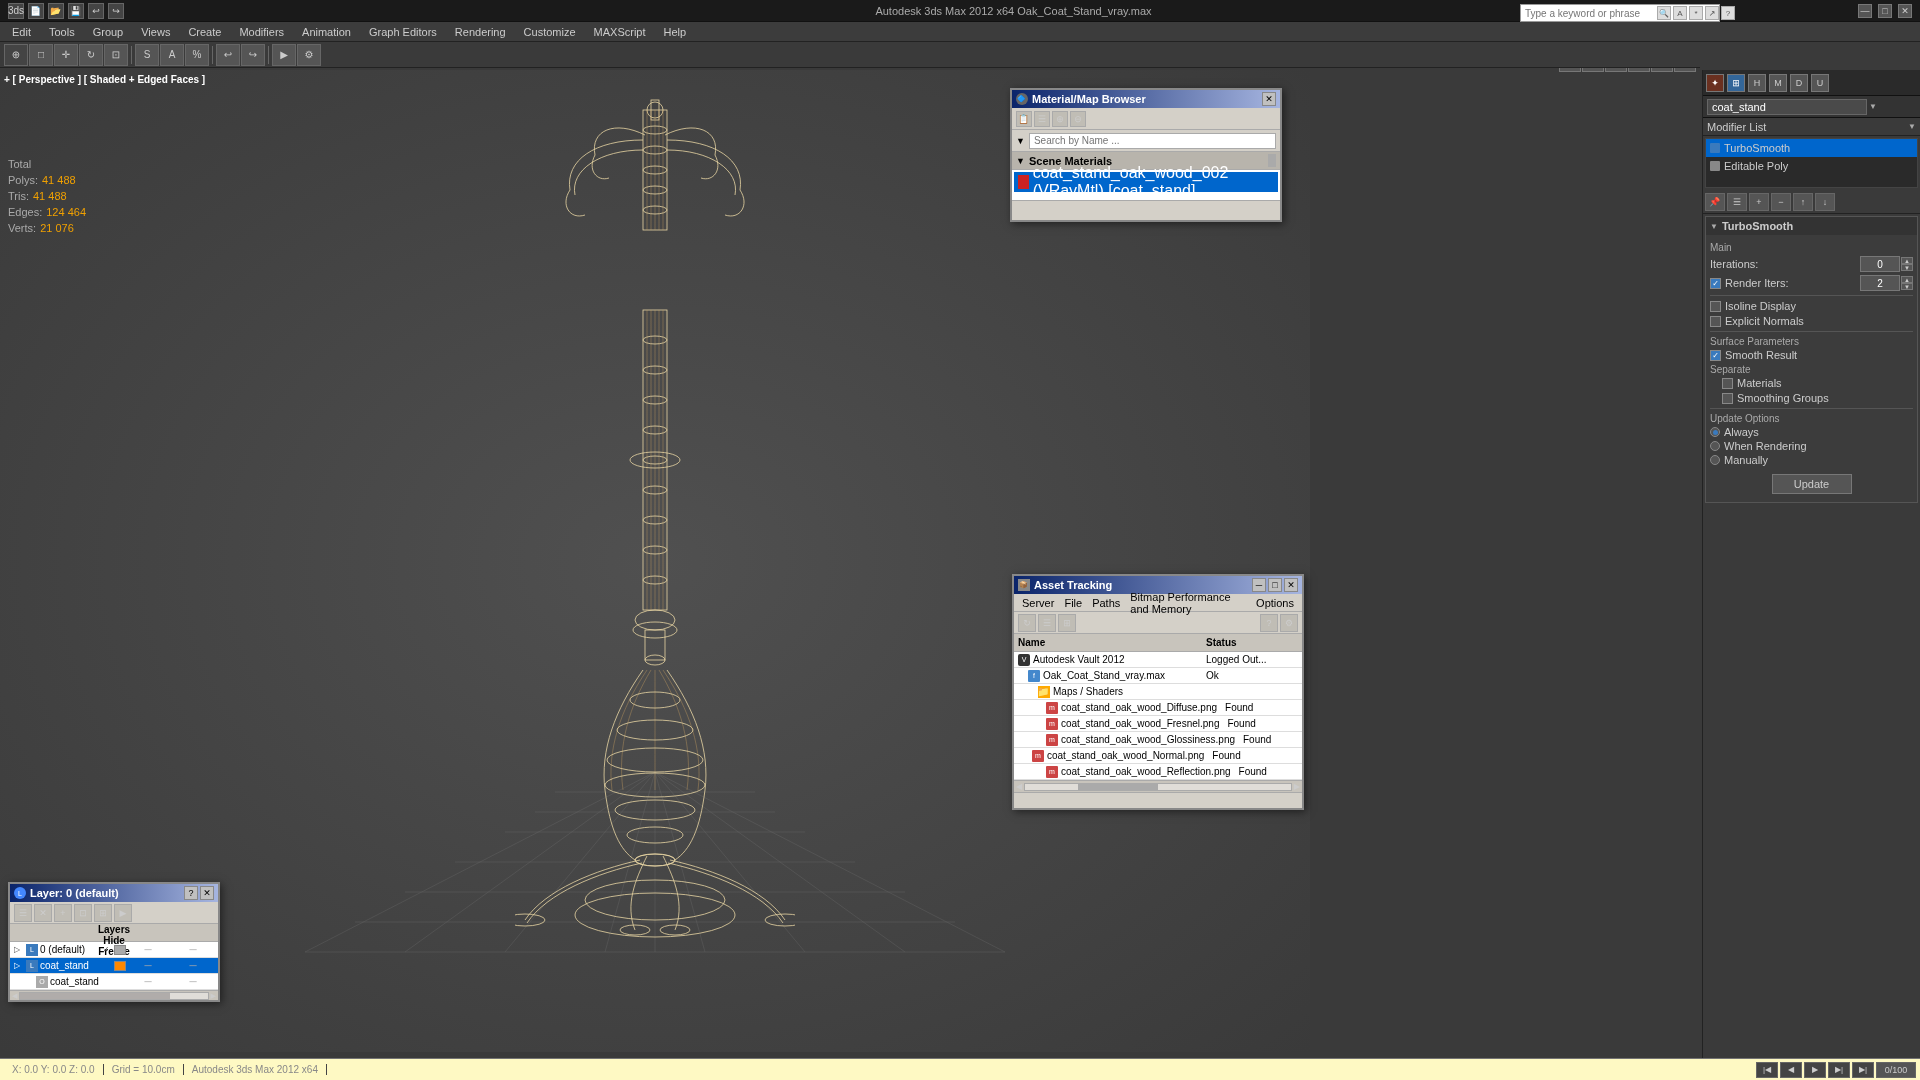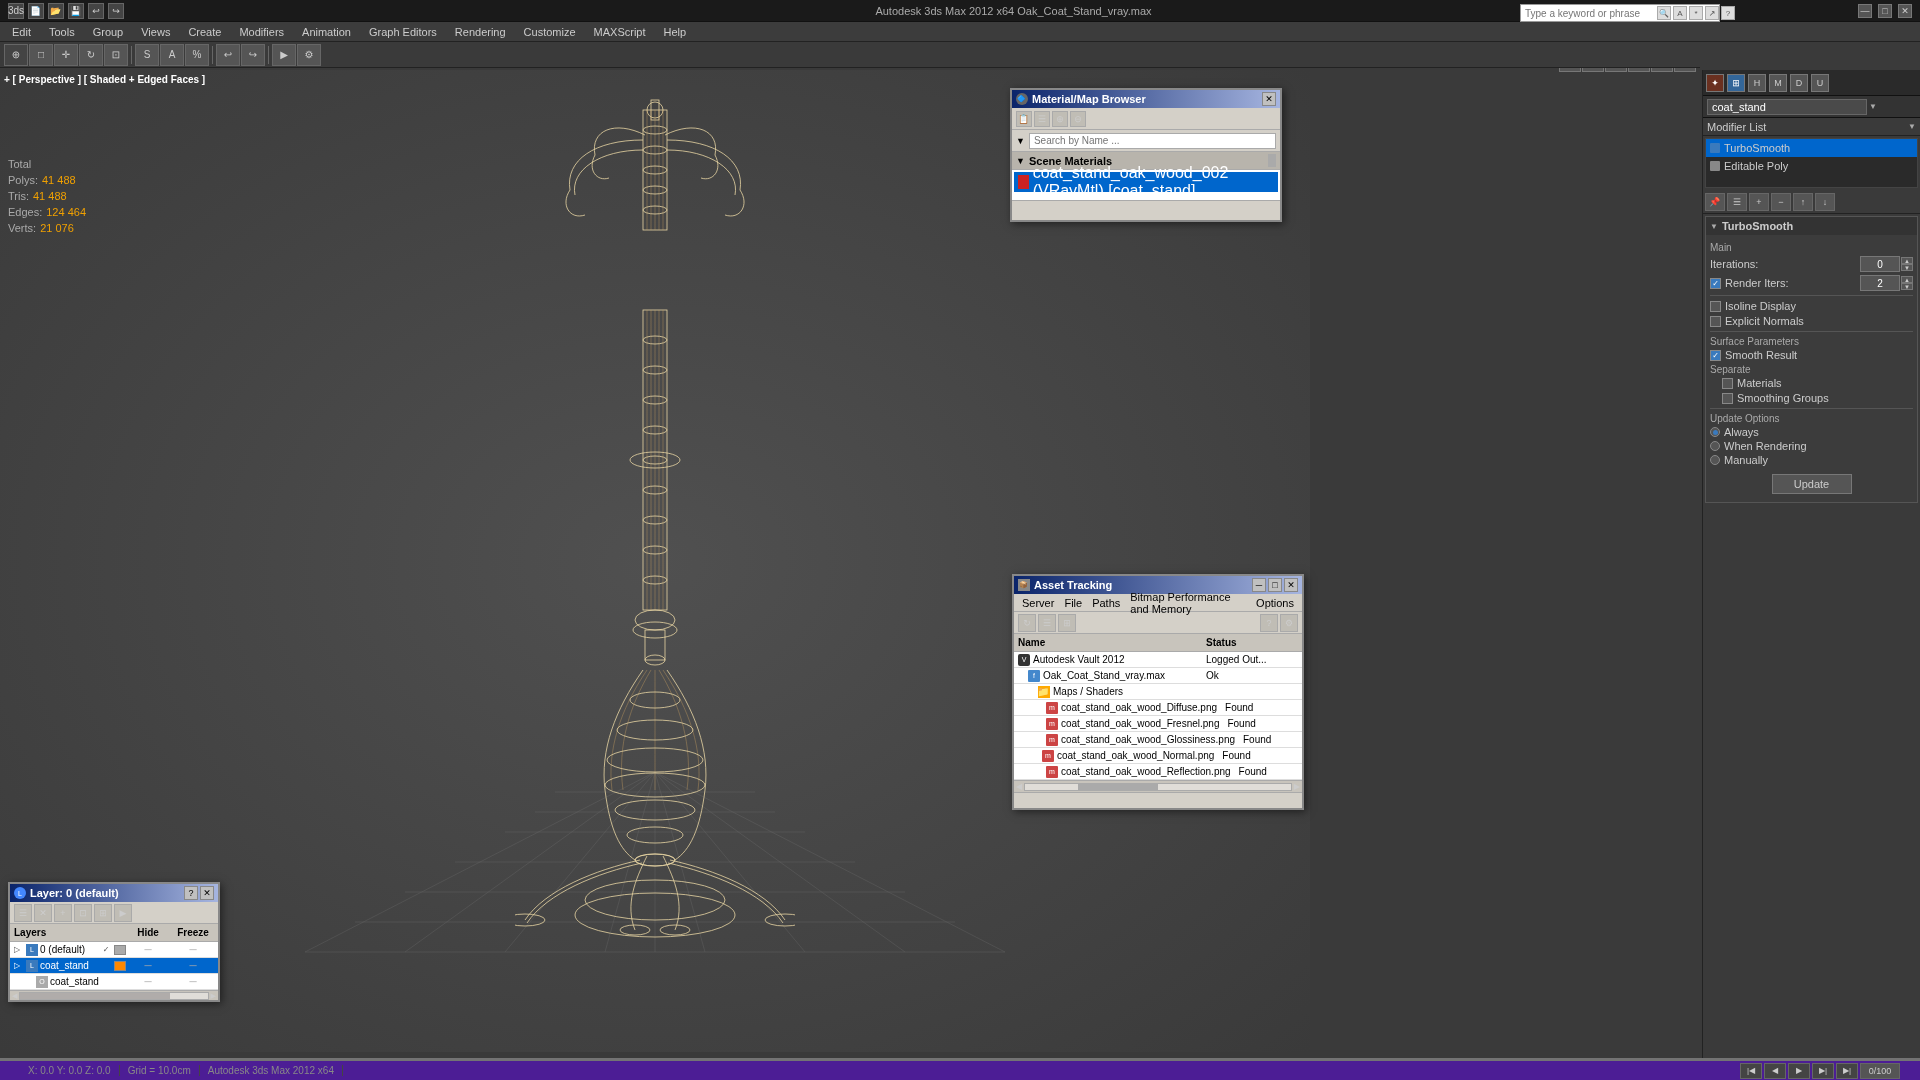--- a/index.html
+++ b/index.html
@@ -1054,21 +1054,21 @@
 
     <div class="at-row level3">
       <div class="at-row-name" style="padding-left:32px;">
         <div class="at-icon at-icon-map" style="background:#cc4444;color:#fff;border-radius:1px;width:12px;height:12px;font-size:7px;display:flex;align-items:center;justify-content:center;">m</div>
         <span>coat_stand_oak_wood_Glossiness.png</span>
       </div>
       <div class="at-row-status status-found">Found</div>
     </div>
 
     <div class="at-row level3">
-      <div class="at-row-name" style="padding-left:28px;">
+      <div class="at-row-name" style="padding-left:18px;">
         <div class="at-icon at-icon-map" style="background:#cc4444;color:#fff;border-radius:1px;width:12px;height:12px;font-size:7px;display:flex;align-items:center;justify-content:center;">m</div>
         <span>coat_stand_oak_wood_Normal.png</span>
       </div>
       <div class="at-row-status status-found">Found</div>
     </div>
 
     <div class="at-row level3">
       <div class="at-row-name" style="padding-left:32px;">
         <div class="at-icon at-icon-map" style="background:#cc4444;color:#fff;border-radius:1px;width:12px;height:12px;font-size:7px;display:flex;align-items:center;justify-content:center;">m</div>
         <span>coat_stand_oak_wood_Reflection.png</span>
@@ -1102,21 +1102,21 @@
 
   <div id="lp-toolbar" style="height:22px;background:#d4d0c8;display:flex;align-items:center;padding:0 4px;gap:2px;border-bottom:1px solid #aaa;">
     <div class="lp-tool">☰</div>
     <div class="lp-tool">✕</div>
     <div class="lp-tool">+</div>
     <div class="lp-tool">⊡</div>
     <div class="lp-tool">⊞</div>
     <div class="lp-tool">▶</div>
   </div>
 
-  <div id="lp-header" style="height:18px;background:#c8c4bc;display:flex;align-items:center;border-bottom:1px solid #aaa;">
+  <div id="lp-header" style="height:18px;background:#c8c4bc;display:flex;align-items:center;border-bottom:1px solid #aaa;flex-direction:column;">
     <div class="lp-col-layers">Layers</div>
     <div class="lp-col-hide">Hide</div>
     <div class="lp-col-freeze">Freeze</div>
   </div>
 
   <div id="lp-rows" style="background:#fff;">
 
     <div class="lp-row" style="display:flex;align-items:center;height:16px;border-bottom:1px solid #ddd;">
       <div class="lp-row-expand" style="width:14px;text-align:center;font-size:8px;color:#555;">▷</div>
       <div class="lp-row-icon" style="width:12px;height:12px;background:#3a7abd;margin:0 2px;display:flex;align-items:center;justify-content:center;font-size:7px;color:#fff;">L</div>
@@ -1148,21 +1148,21 @@
 
   <div id="lp-scrollbar" style="height:10px;background:#c8c4bc;border-top:1px solid #aaa;display:flex;align-items:center;padding:0 2px;">
     <div style="font-size:7px;cursor:pointer;">◀</div>
     <div style="flex:1;height:8px;background:#e0ddd8;border:1px solid #aaa;margin:0 2px;">
       <div style="width:80%;height:100%;background:#b0acaa;"></div>
     </div>
     <div style="font-size:7px;cursor:pointer;">▶</div>
   </div>
 </div>
 
-<div id="statusbar" style="position:absolute;bottom:0;left:0;width:100%;height:22px;background:#4c1d95;display:flex;align-items:center;padding:0 20px;border-top:3px solid #737373;">
+<div id="statusbar" style="position:absolute;bottom:0;left:0;width:100%;height:22px;background:#fef9c3;display:flex;align-items:center;padding:0 4px;border-top:1px solid #737373;">
   <span class="sb-item" style="font-size:10px;color:#888;padding:0 8px;border-right:1px solid #444;">X: 0.0  Y: 0.0  Z: 0.0</span>
   <span class="sb-item" style="font-size:10px;color:#888;padding:0 8px;border-right:1px solid #444;">Grid = 10.0cm</span>
   <span class="sb-item" style="font-size:10px;color:#888;padding:0 8px;">Autodesk 3ds Max 2012 x64</span>
 
   <div style="margin-left:auto;display:flex;align-items:center;gap:2px;">
     <div style="width:22px;height:16px;background:#444;border:1px solid #666;display:flex;align-items:center;justify-content:center;font-size:8px;color:#ccc;cursor:pointer;">|◀</div>
     <div style="width:22px;height:16px;background:#444;border:1px solid #666;display:flex;align-items:center;justify-content:center;font-size:8px;color:#ccc;cursor:pointer;">◀</div>
     <div style="width:22px;height:16px;background:#444;border:1px solid #666;display:flex;align-items:center;justify-content:center;font-size:8px;color:#ccc;cursor:pointer;">▶</div>
     <div style="width:22px;height:16px;background:#444;border:1px solid #666;display:flex;align-items:center;justify-content:center;font-size:8px;color:#ccc;cursor:pointer;">▶|</div>
     <div style="width:22px;height:16px;background:#444;border:1px solid #666;display:flex;align-items:center;justify-content:center;font-size:8px;color:#ccc;cursor:pointer;">▶|</div>

